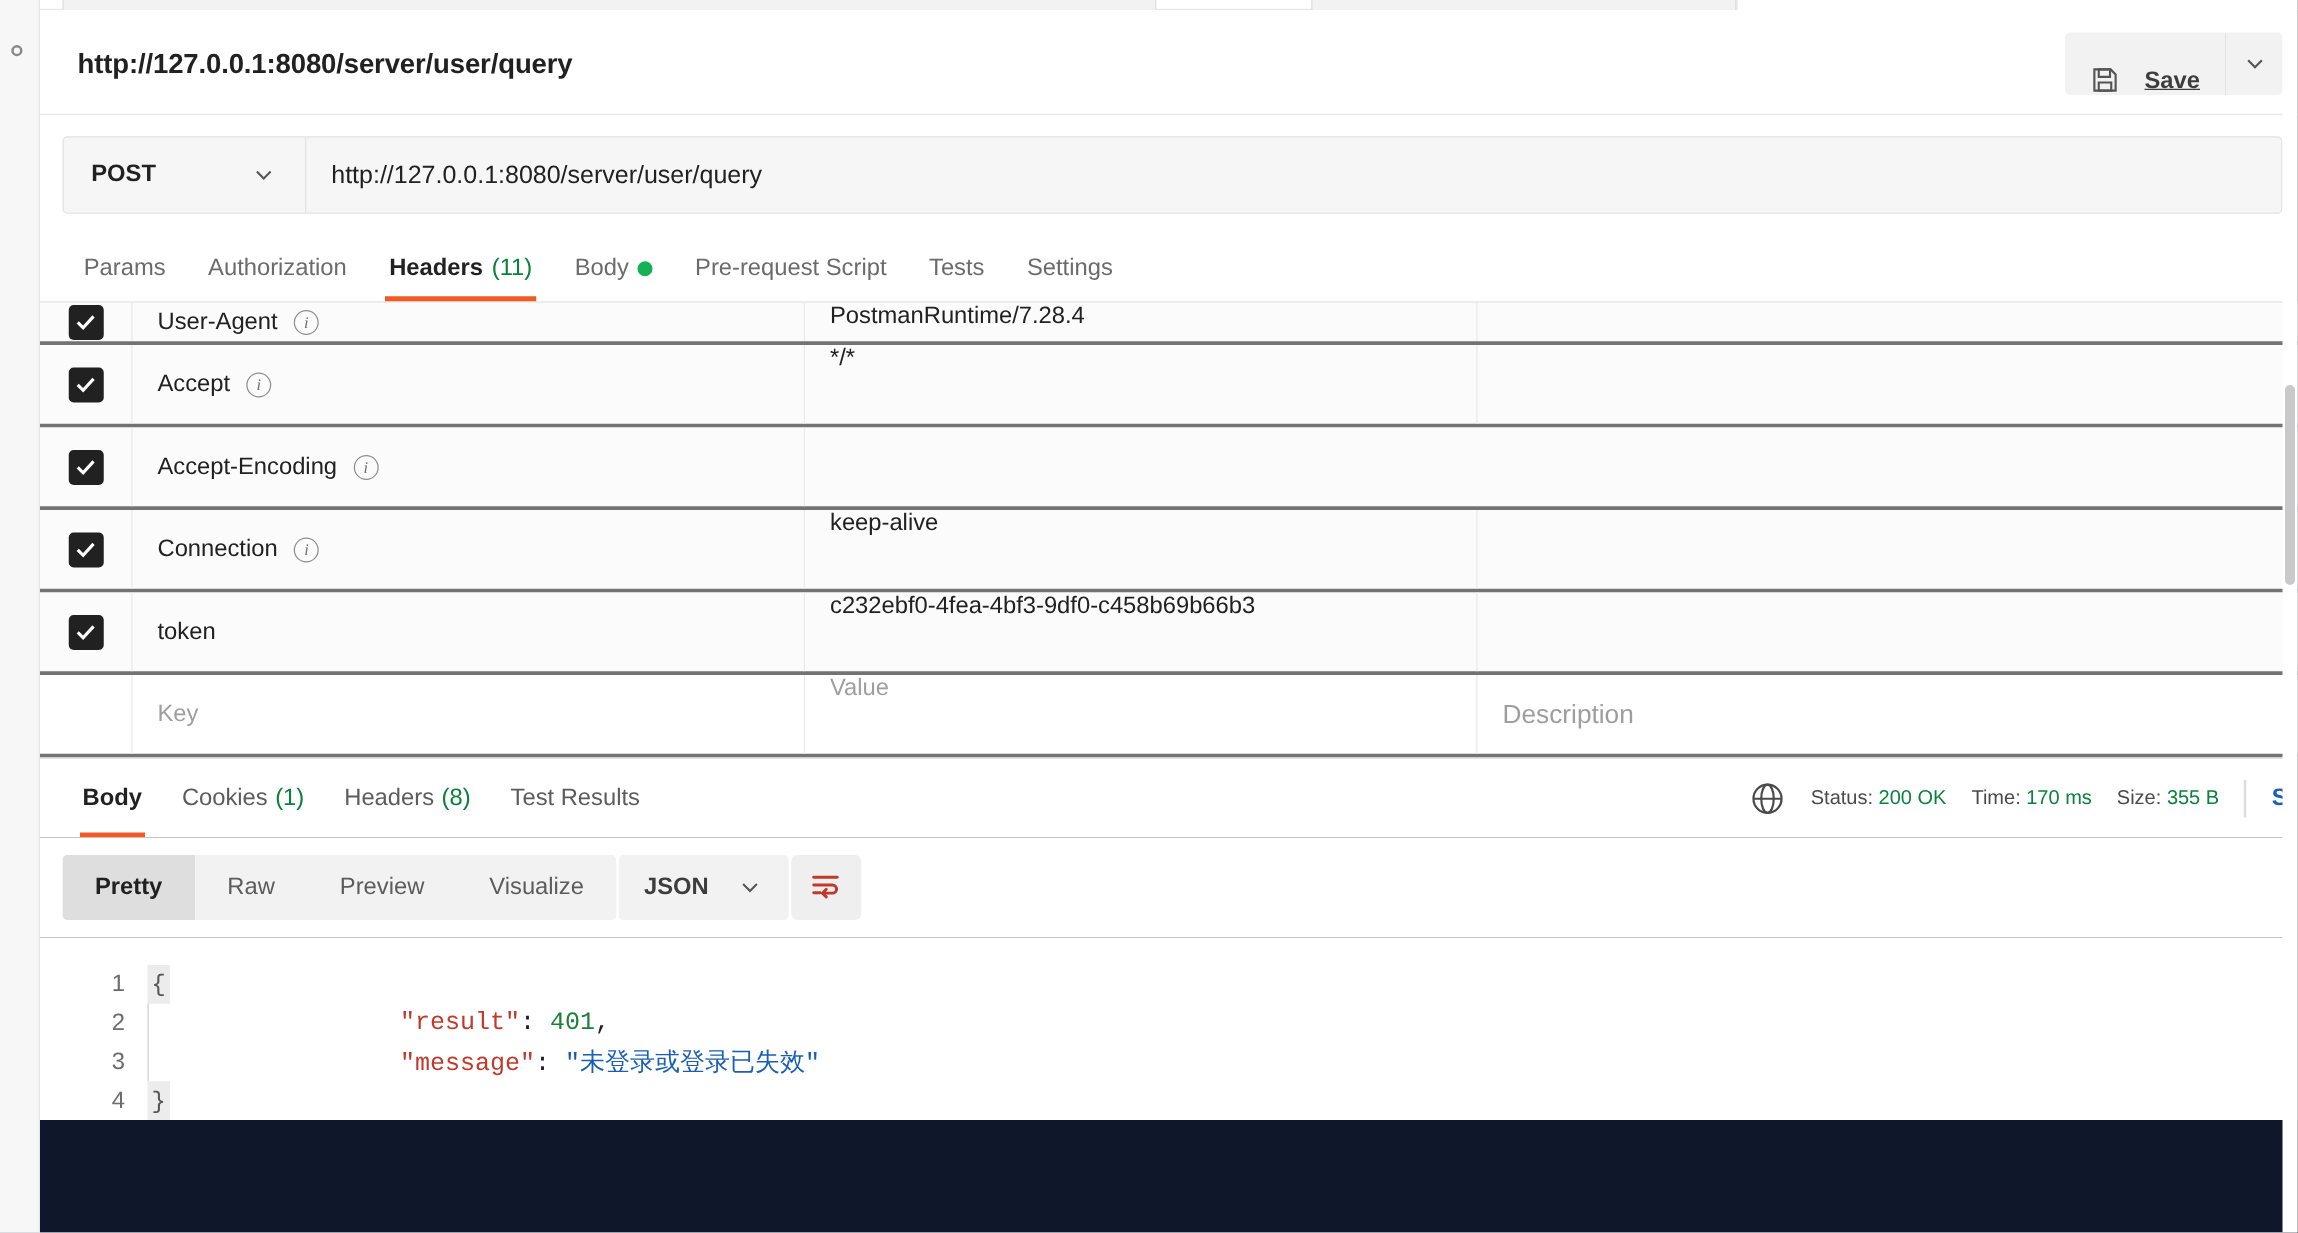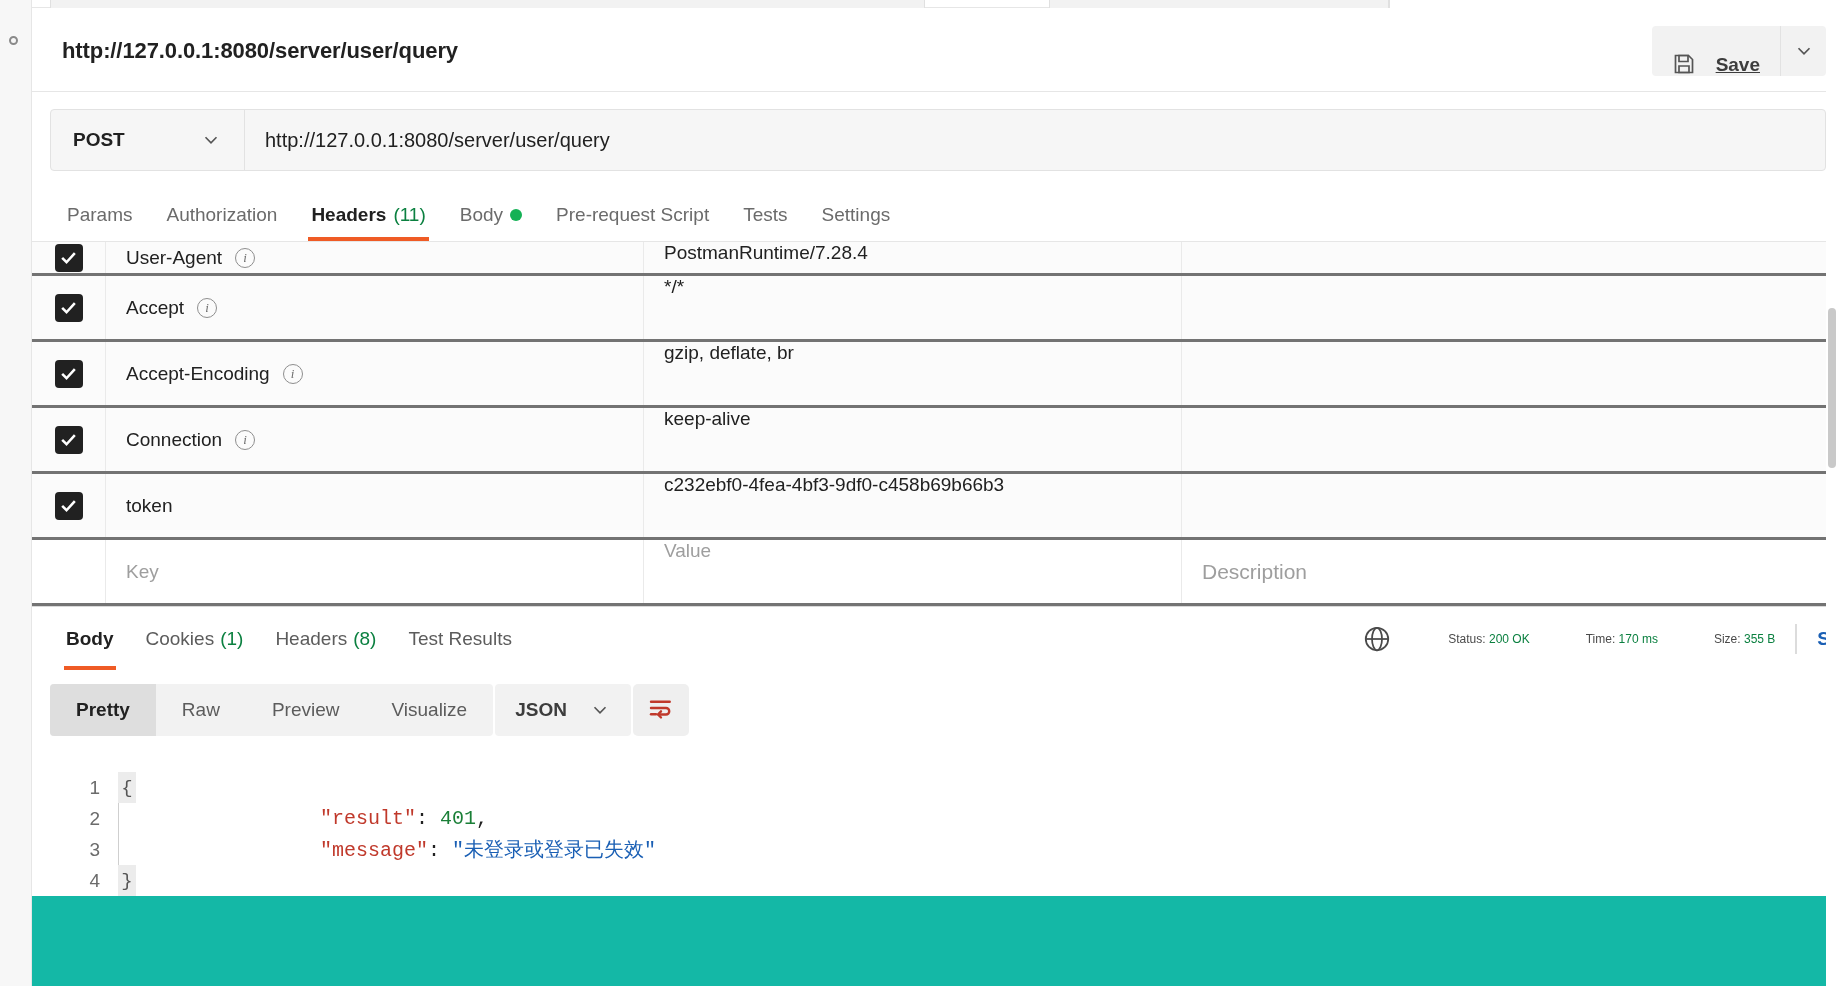--- a/index.html
+++ b/index.html
@@ -18,21 +18,21 @@
   }
   .rail-dot {
     position: absolute; left: 9px; top: 36px;
     width: 9px; height: 9px; border-radius: 50%;
     border: 2px solid #8a8a8a; background: #f7f7f7;
   }
 
   
   .main {
     position: absolute; left: 32px; top: 0;
-    width: 1806px; height: 986px; background: #14b8a6;
+    width: 1806px; height: 986px; background: #0f172a;
   }
 
   
   .tabstrip {
     position: relative; height: 8px; width: 100%;
     background: #fff; border-bottom: 1px solid #e6e6e6;
   }
   .tabstrip .seg { position: absolute; top: 0; height: 8px; background: #f2f2f2; border-right: 1px solid #e0e0e0; border-left: 1px solid #e0e0e0;}
   .tabstrip .seg.a { left: 18px; width: 875px; }
   .tabstrip .seg.b { left: 1017px; width: 340px; }
@@ -151,21 +151,21 @@
   .rstab.active::after {
     content: ""; position: absolute; left: 14px; right: 14px; bottom: 0;
     height: 4px; background: #ef5b25;
   }
   .rstab .count { color: #0b8040; font-weight: 400; }
 
   .resp-meta {
     position: absolute; right: 0; top: 0; height: 64px;
     display: flex; align-items: center; gap: 20px; padding-right: 8px;
   }
-  .meta-item { font-size: 12px; color: #4a4a4a; white-space: nowrap; margin-left: 36px; }
+  .meta-item { font-size: 16px; color: #4a4a4a; white-space: nowrap; }
   .meta-item .v { color: #0b8040; }
   .vdiv { width: 2px; height: 30px; background: #dcdcdc; }
   .save-resp { font-size: 19px; font-weight: 700; color: #1a5fb4; cursor: pointer; white-space: nowrap; }
   .globe {
     width: 30px; height: 30px; flex: 0 0 30px;
   }
 
   
   .fmt-row {
     position: relative; display: flex; align-items: center; gap: 2px;
@@ -341,23 +341,20 @@
           <div class="chk">
             <svg width="19" height="19" viewBox="0 0 24 24" fill="none" stroke="#fff" stroke-width="3.2">
                 <path d="M4 12.5l5.5 5.5L20 6.5"></path>
               </svg>
           </div>
         </div>
         <div class="cell-key">
           <span>Accept-Encoding</span>
           <span class="info-i">i</span>
         </div>
-        <div class="cell-val">
-          <span>gzip, deflate, br</span>
-        </div>
         <div class="cell-desc"></div>
       </div>
 
       <div class="hdr-row">
         <div class="cell-chk">
           <div class="chk">
             <svg width="19" height="19" viewBox="0 0 24 24" fill="none" stroke="#fff" stroke-width="3.2">
                 <path d="M4 12.5l5.5 5.5L20 6.5"></path>
               </svg>
           </div>

